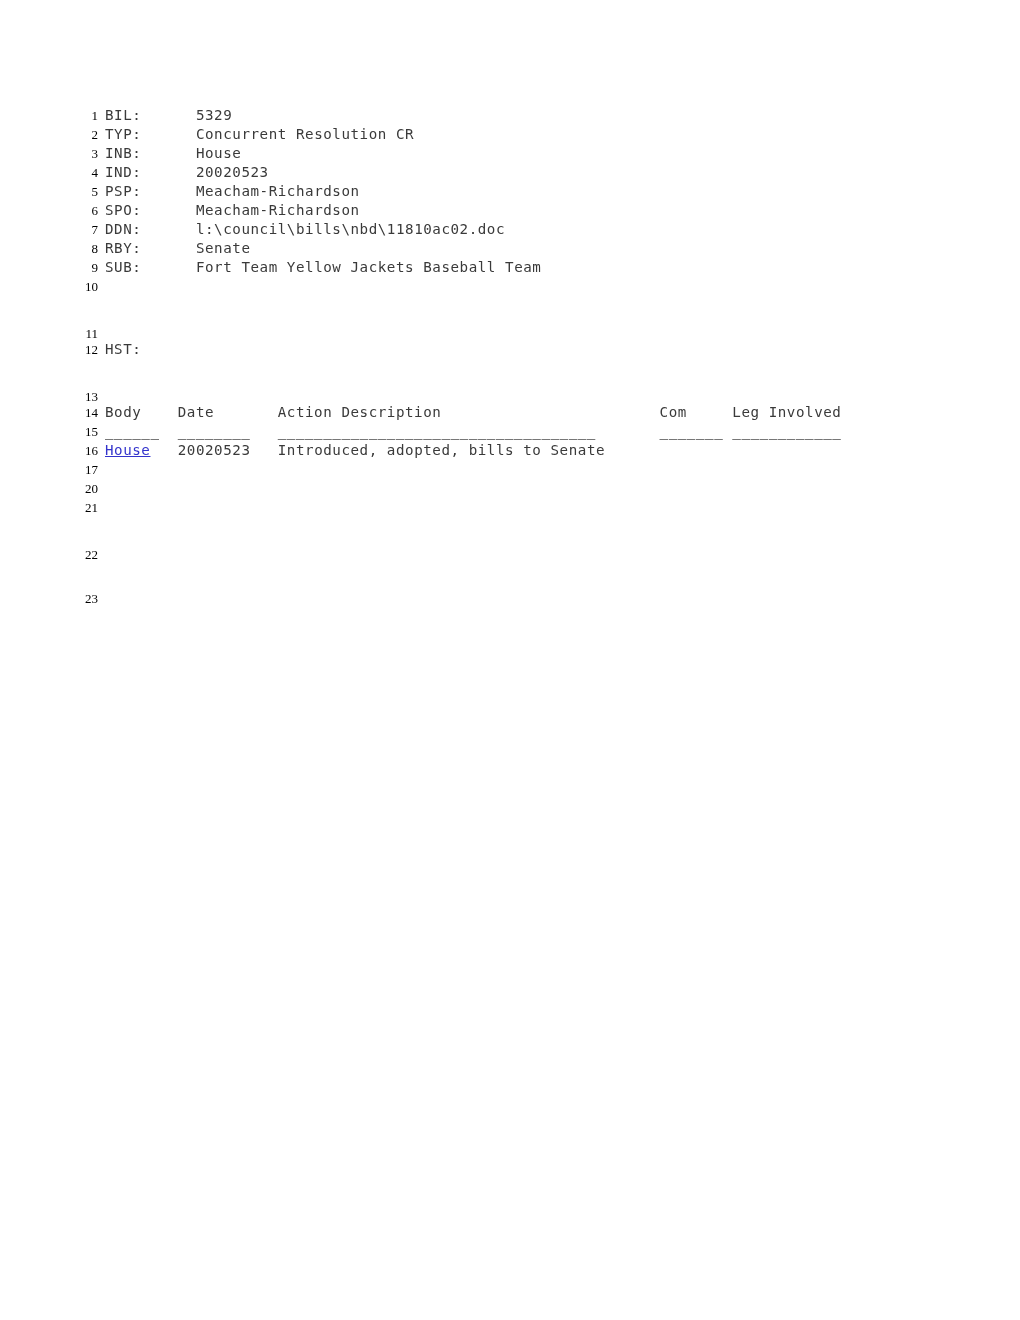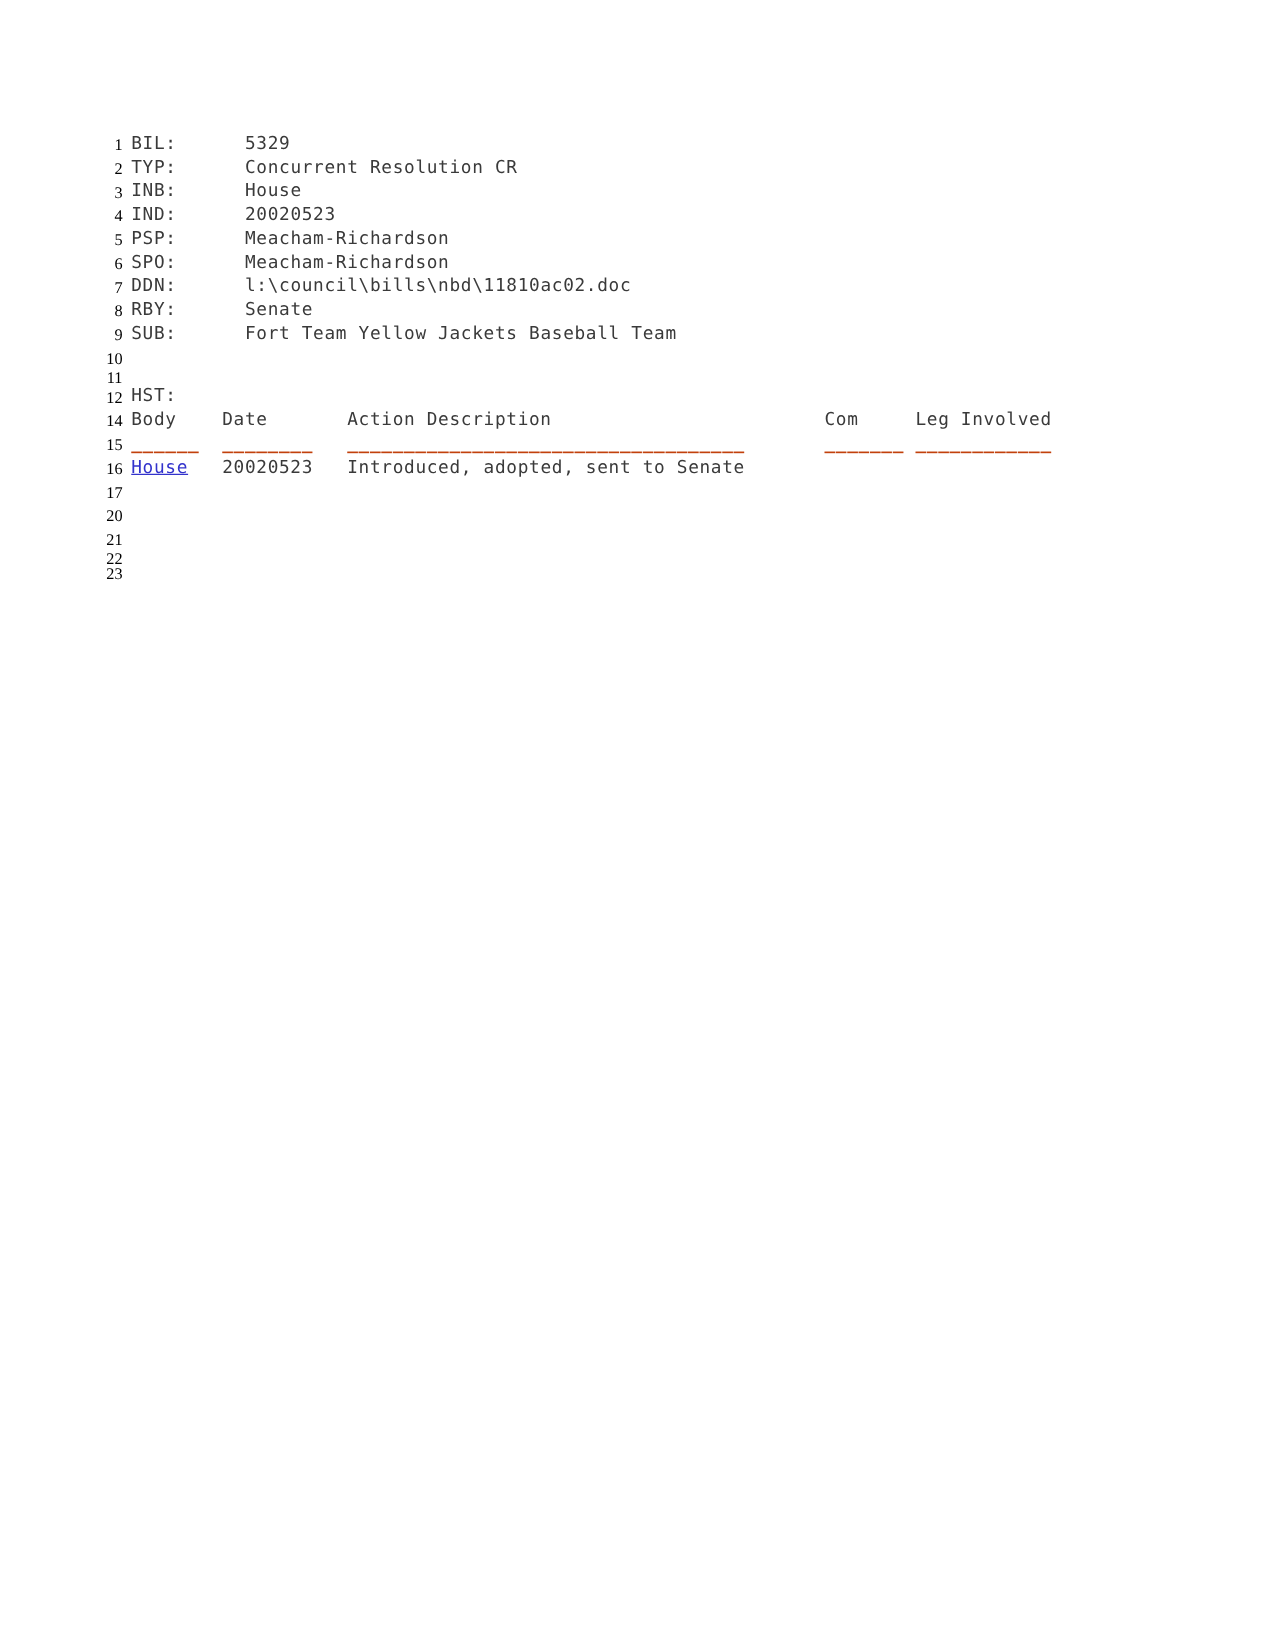--- a/index.html
+++ b/index.html
@@ -32,21 +32,21 @@
     top: 106px;
     width: 860px;
   }
 
   .line {
     position: relative;
     height: 19px;
     line-height: 19px;
     white-space: pre;
   }
-  .line.tight { height: 12px; line-height: 12px; }
+  .line.tight { height: 12px; line-height: 12px; margin-top: 32px; }
 
   .lnum {
     position: absolute;
     left: 0;
     top: 0;
     width: 20px;
     text-align: right;
     font-family: "Liberation Serif", serif;
     font-size: 13px;
     color: #000000;
@@ -64,21 +64,21 @@
     text-align: right;
   }
 
   
   .link {
     color: #3333cc;
     text-decoration: underline;
   }
 
   
-  .rule-row { color: #c2410c; font-weight: bold; }
+  .rule-row { color: #000000; }
 </style>
 </head>
 <body>
 
 <div id="page">
   <div id="doc">
 
     <div class="line">
       <span class="lnum">1</span>
       <span class="ltext"><span>BIL:</span><span>      </span><span>5329</span></span>
@@ -132,34 +132,38 @@
     <div class="line tight">
       <span class="lnum">11</span>
       <span class="ltext"></span>
     </div>
 
     <div class="line">
       <span class="lnum">12</span>
       <span class="ltext">HST:</span>
     </div>
 
+    <div class="line tight">
+      <span class="lnum">13</span>
+      <span class="ltext"></span>
+    </div>
 
     <div class="line">
       <span class="lnum">14</span>
       <span class="ltext">Body    Date       Action Description                        Com     Leg Involved</span>
     </div>
 
     <div class="line">
       <span class="lnum">15</span>
       <span class="ltext rule-row">______  ________   ___________________________________       _______ ____________</span>
     </div>
 
     <div class="line">
       <span class="lnum">16</span>
-      <span class="ltext"><span class="link">House</span><span>   </span><span>20020523</span><span>   </span><span>Introduced, adopted, sent to Senate</span></span>
+      <span class="ltext"><span class="link">House</span><span>   </span><span>20020523</span><span>   </span><span>Introduced, adopted, bills to Senate</span></span>
     </div>
 
     <div class="line">
       <span class="lnum">17</span>
       <span class="ltext"></span>
     </div>
 
 
 
     <div class="line">

